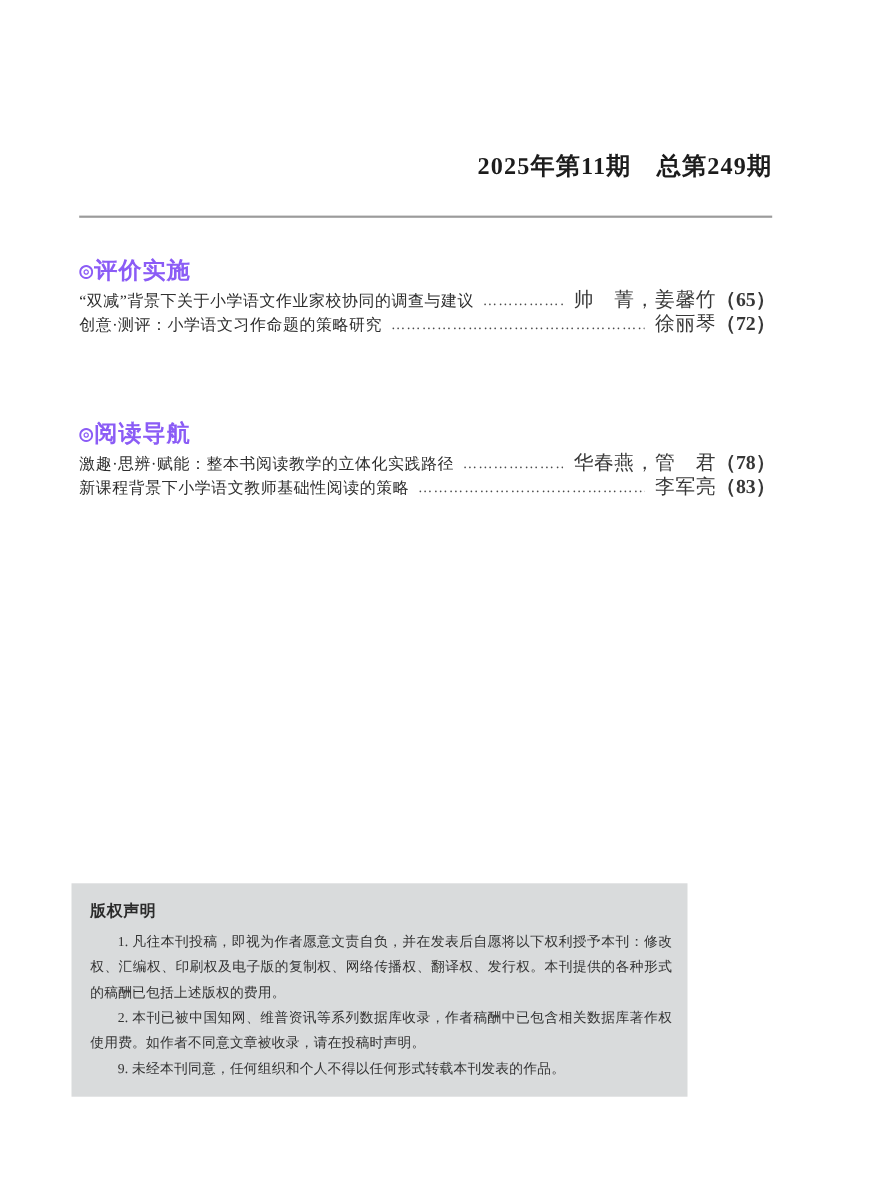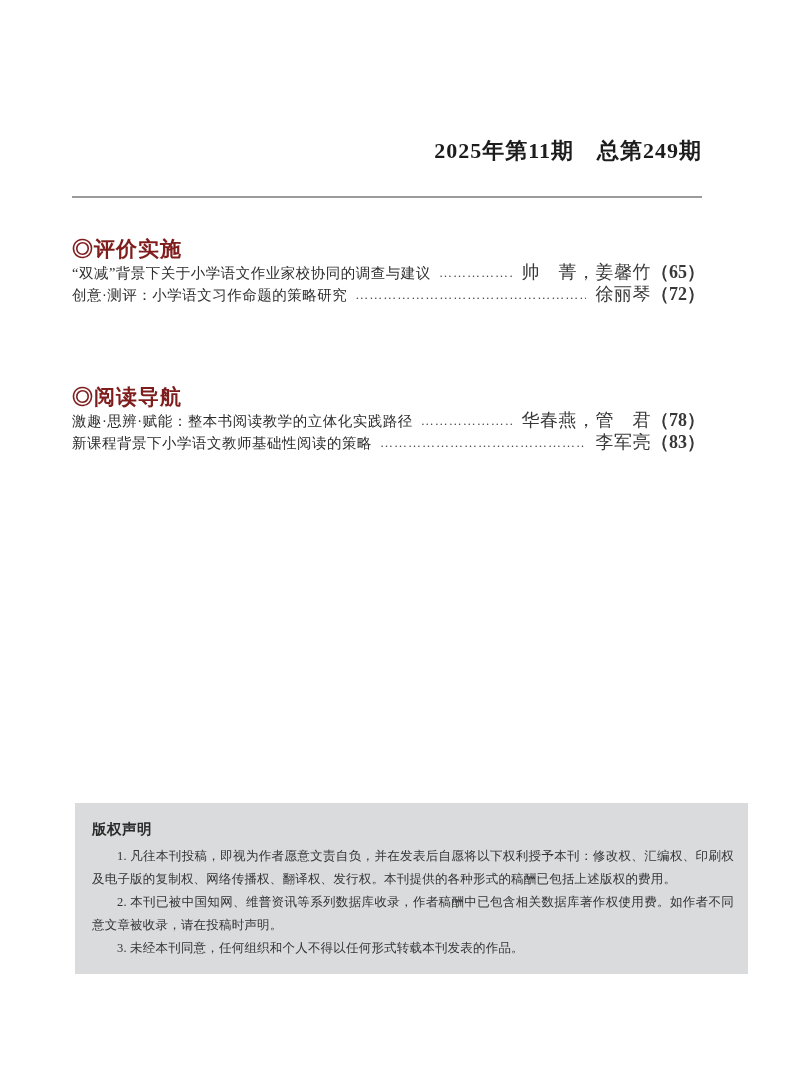--- a/index.html
+++ b/index.html
@@ -41,24 +41,24 @@
 
   
   .toc-section {
     position: absolute;
     left: 72px;
     width: 633px;
   }
   .toc-section.sec-1 { top: 236px; }
   .toc-section.sec-2 { top: 384px; }
   .section-heading {
-    font-family: Liberation Sans, sans-serif;
+    font-family: Liberation Mono, monospace;
     font-size: 21px;
     font-weight: bold;
-    color: #7f1d1d;
+    color: #8b5cf6;
     line-height: 26px;
     letter-spacing: 1px;
   }
   .toc-entry {
     display: flex;
     align-items: baseline;
     margin-top: 0;
     line-height: 20px;
     font-size: 14.5px;
     white-space: nowrap;
@@ -92,23 +92,23 @@
   .toc-page {
     flex: 0 0 auto;
     color: #383838;
     font-size: 18px;
     font-weight: bold;
   }
 
   
   .copyright-box {
     position: absolute;
-    left: 75px;
+    left: 65px;
     top: 803px;
-    width: 673px;
+    width: 560px;
     min-height: 166px;
     background: var(--notice-bg);
     padding: 16px 14px 14px 17px;
   }
   .copyright-title {
     font-family: "Liberation Sans", "DejaVu Sans", sans-serif;
     font-size: 14.5px;
     font-weight: bold;
     color: #2a2a2a;
     line-height: 20px;
@@ -166,16 +166,16 @@
       <span class="toc-leader"></span>
       <span class="toc-author">李军亮</span>
       <span class="toc-page">（83）</span>
     </div>
   </section>
 
   <div class="copyright-box">
     <div class="copyright-title">版权声明</div>
     <p>1. 凡往本刊投稿，即视为作者愿意文责自负，并在发表后自愿将以下权利授予本刊：修改权、汇编权、印刷权及电子版的复制权、网络传播权、翻译权、发行权。本刊提供的各种形式的稿酬已包括上述版权的费用。</p>
     <p>2. 本刊已被中国知网、维普资讯等系列数据库收录，作者稿酬中已包含相关数据库著作权使用费。如作者不同意文章被收录，请在投稿时声明。</p>
-    <p>3. 未经本刊同意，任何组织和个人不得以任何形式转载本刊发表的作品。</p>
+    <p>9. 未经本刊同意，任何组织和个人不得以任何形式转载本刊发表的作品。</p>
   </div>
 
 </div>
 
 </body></html>

